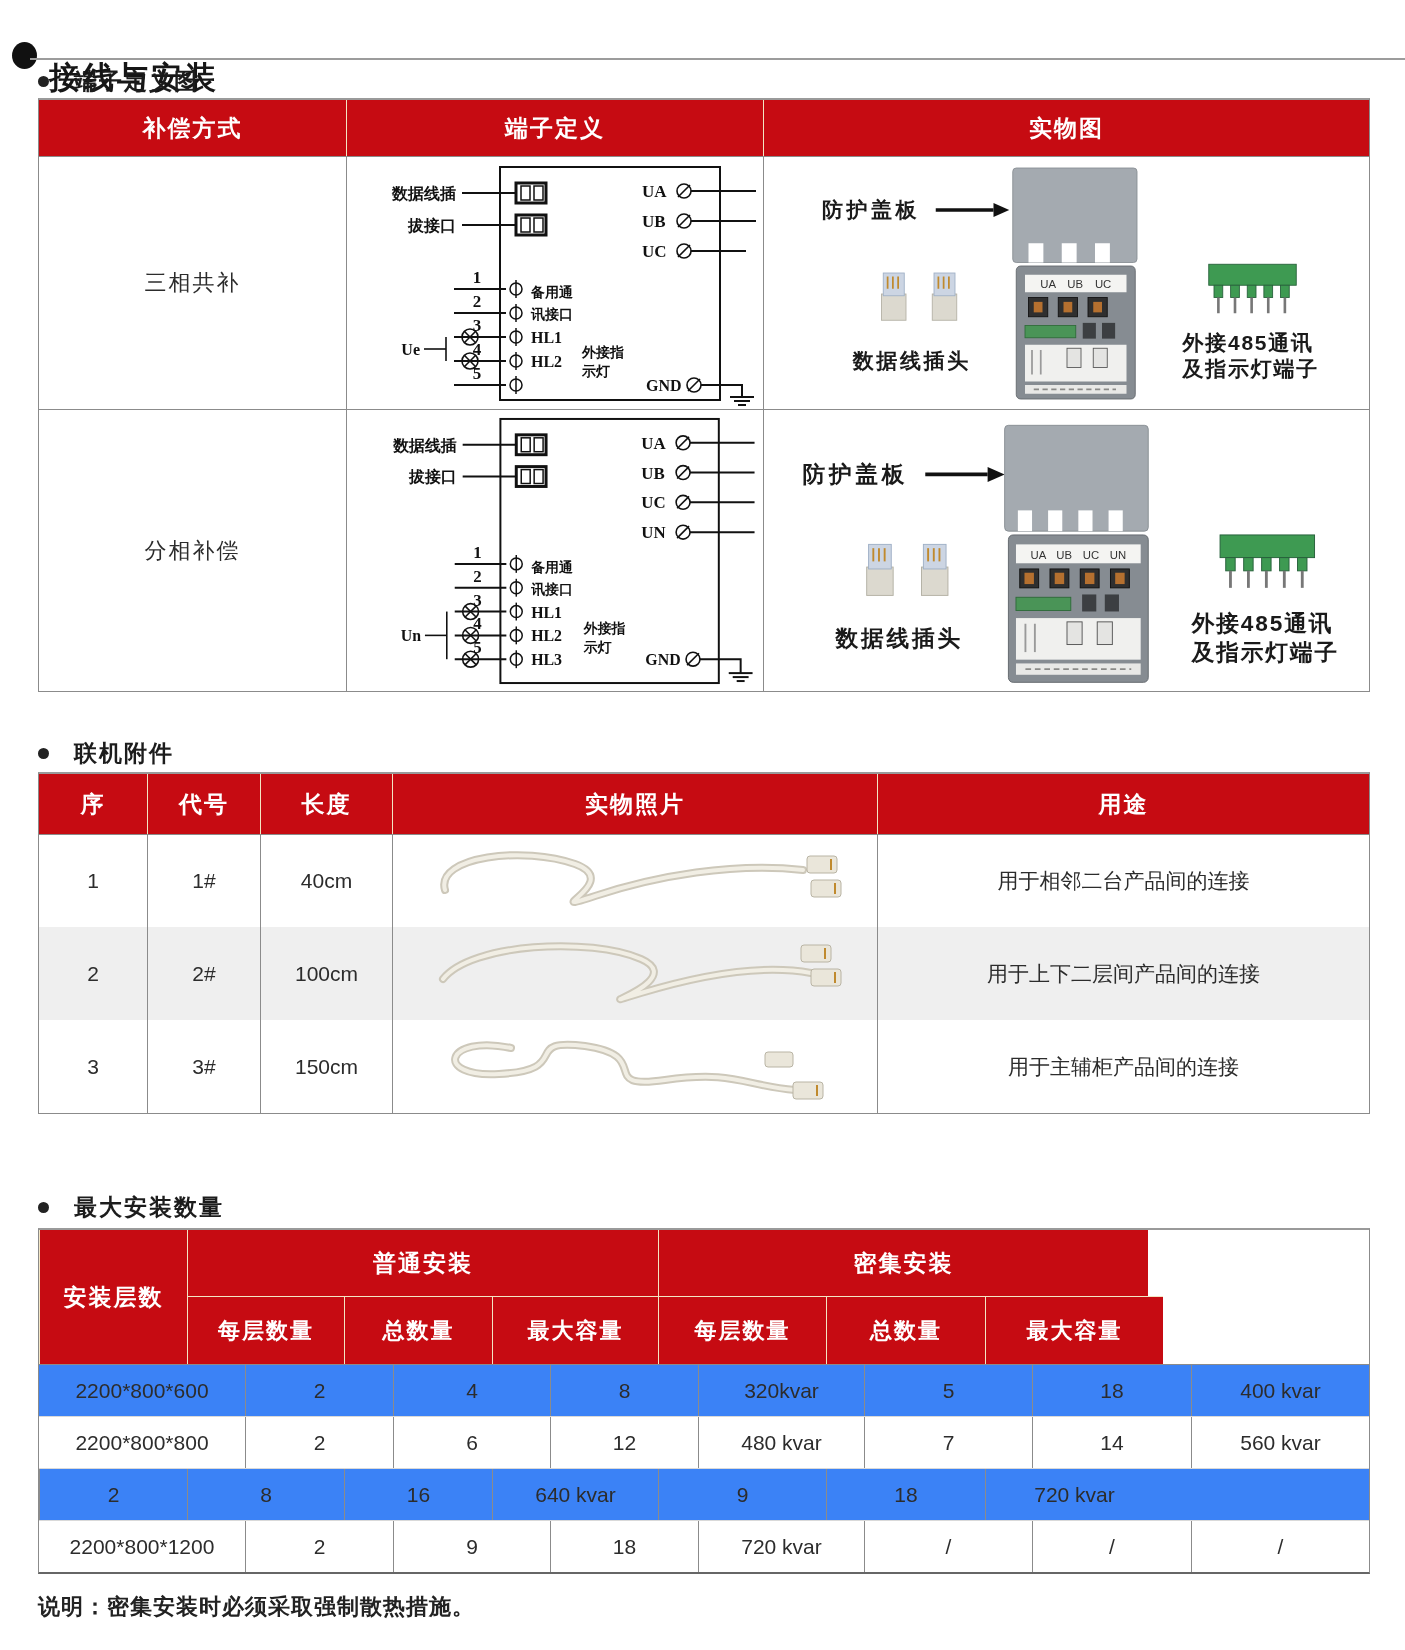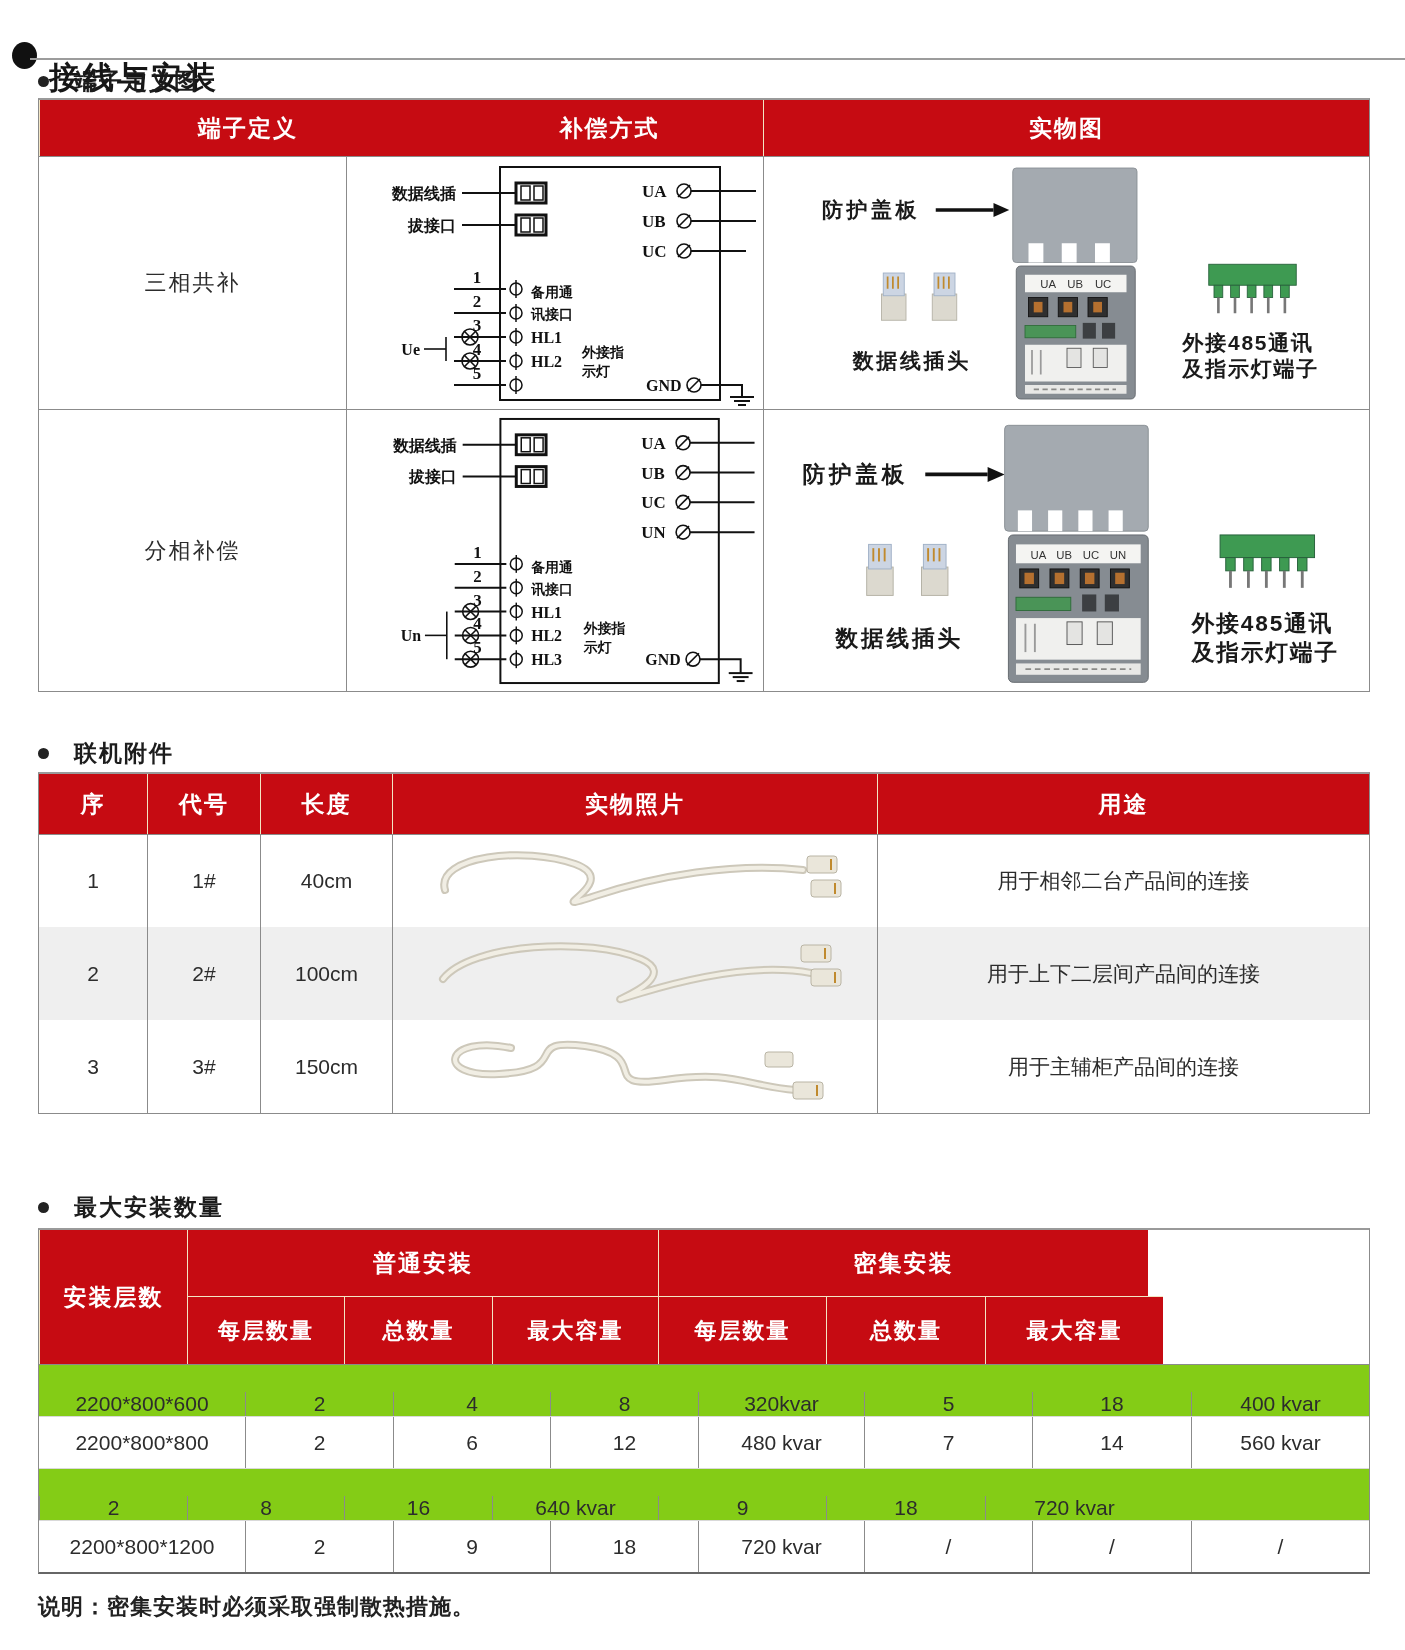--- a/index.html
+++ b/index.html
@@ -54,21 +54,21 @@
   .t3 .m6 { width:168px; } .t3 .m7 { width:159px; } .t3 .m8 { width:178px; }
   .t3 .head { height:134px; }
   .t3 .bigcell { flex-direction:column; line-height:1.9; }
   .t3 .rightpart { width:976px; display:flex; flex-direction:column; }
   .t3 .groups { display:flex; height:67px; border-bottom:1px solid #f3e6c4; }
   .t3 .g1 { width:471px; } .t3 .g2 { width:490px; }
   .t3 .subs { display:flex; height:67px; }
   .t3 .sub { font-size:22px; }
   .t3 .drow { height:52px; border-top:1px solid #d9d9d9; }
   .t3 .drow.first { border-top:1px solid #8b8b8b; }
-  .t3 .alt { background:#84cc16;align-items:flex-end; }
+  .t3 .alt { background:#3b82f6; }
 
   
   .note { position:absolute; top:1592px; left:38px; font-size:22px; font-weight:bold; color:#222; letter-spacing:1px; }
 
   
   svg { display:block; }
   svg text { font-family:"Liberation Sans", sans-serif; }
   svg text.ser { font-family:"Liberation Serif", serif; font-weight:bold; }
   .diag-stroke { stroke:#111; fill:none; }
 </style>
@@ -83,22 +83,22 @@
   </div>
   <div class="title-divider"></div>
 
   <div class="sec-title st1">
     <span class="small-dot"></span>
     <span>端子定义图</span>
   </div>
 
   <div class="tbl t1">
     <div class="row hrow">
+      <div class="hcell c1">补偿方式</div>
       <div class="hcell c2 sep">端子定义</div>
-      <div class="hcell c1">补偿方式</div>
       <div class="hcell c3 sep">实物图</div>
     </div>
 
     <div class="row brow1">
       <div class="bcell c1 mode">三相共补</div>
       <div class="bcell c2 vline diagcell">
         <svg width="410" height="245" viewBox="0 0 410 245">
           <rect x="150" y="6" width="220" height="233" class="diag-stroke" stroke-width="2"></rect>
 
           <g>

